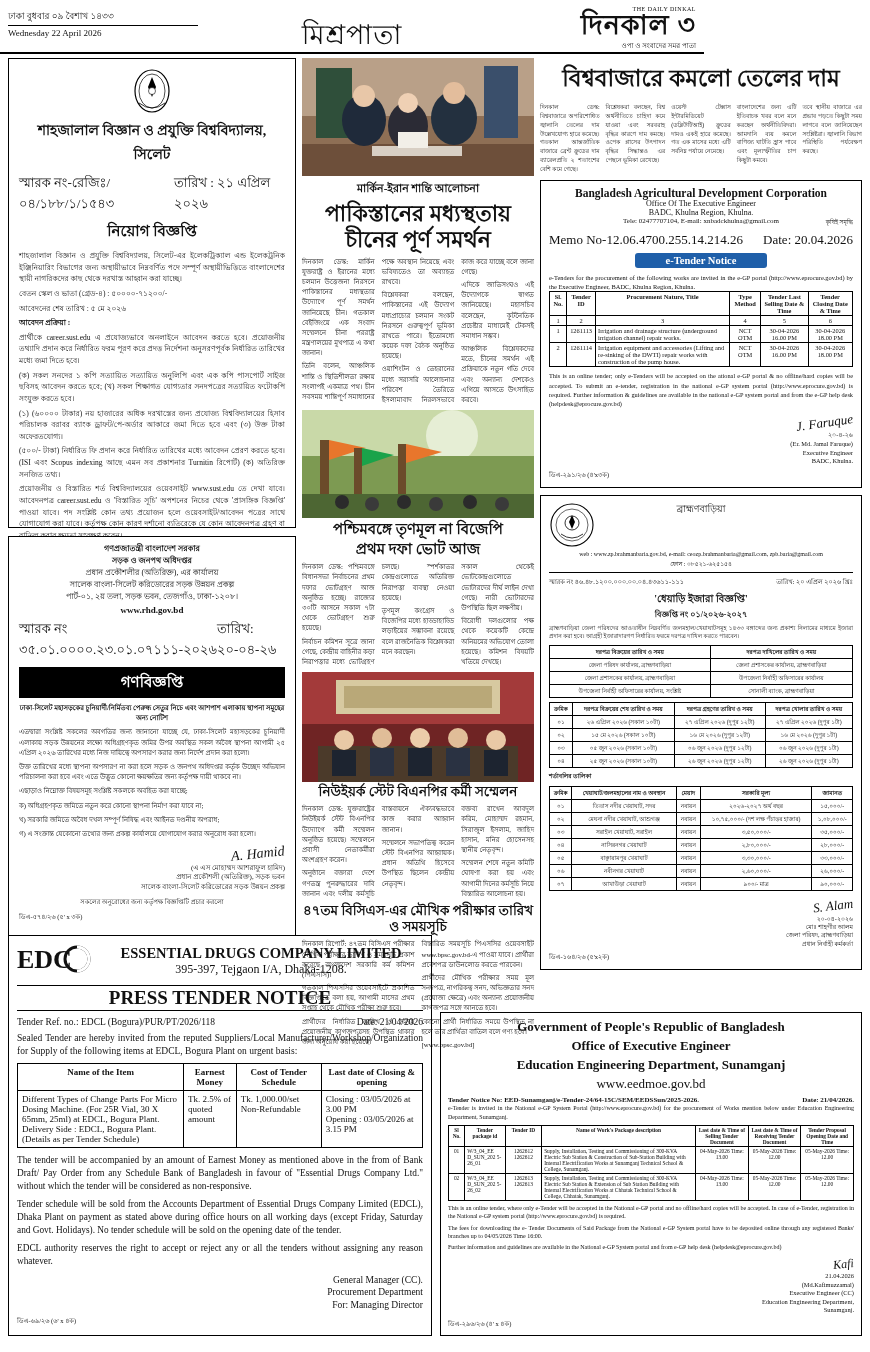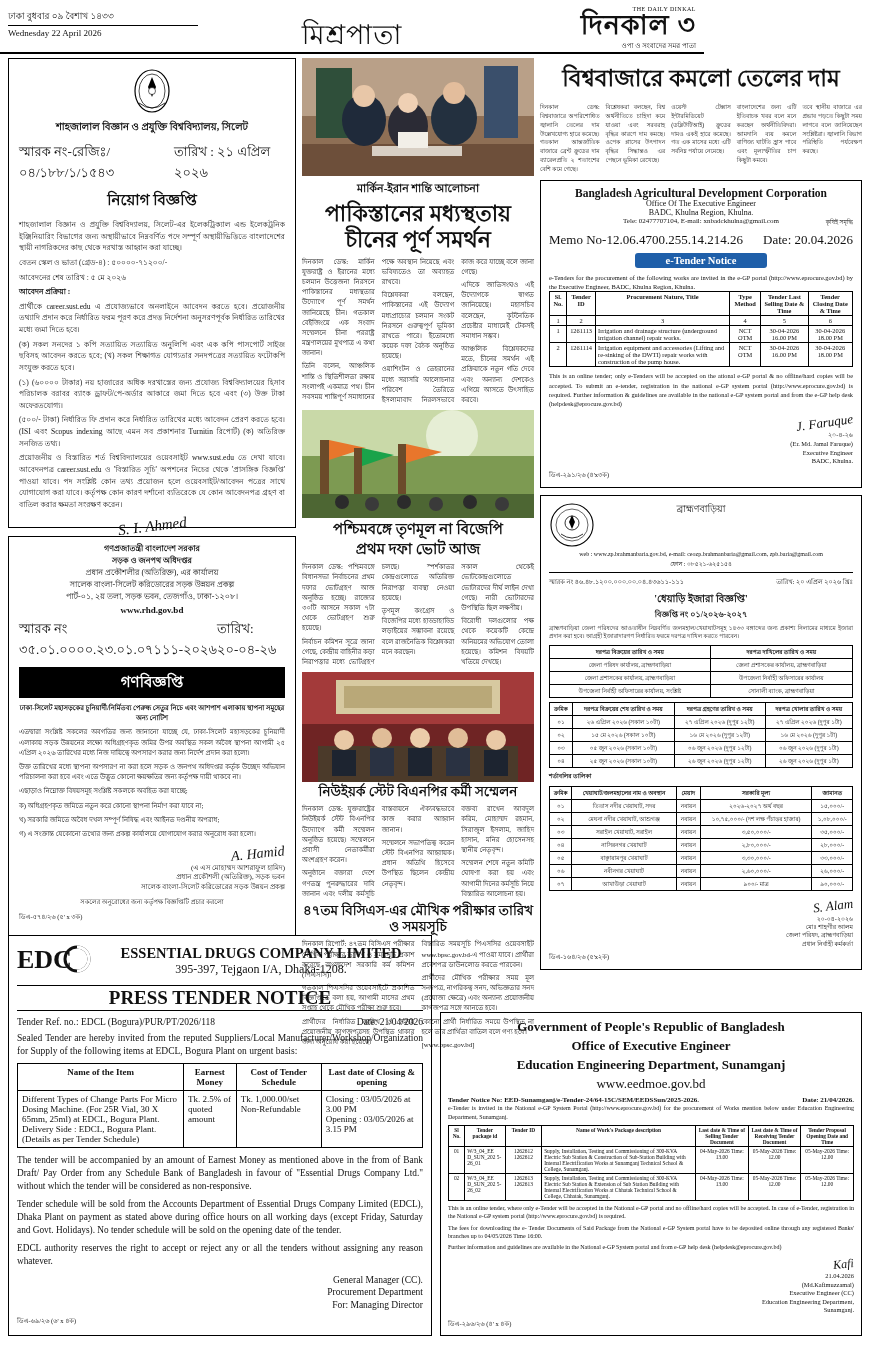--- a/index.html
+++ b/index.html
@@ -36,21 +36,21 @@
   .box { border:1px solid #000; background:#fff; }
 
   
   .bn { font-size:7.5px; line-height:1.55; text-align:justify; }
   .bn p { margin:0 0 3px 0; }
 
   
   #ad-sust { padding:8px 10px 6px; height:470px; position:relative; }
   .crest { width:42px; height:48px; margin:0 auto 4px; position:relative; }
   .crest svg { display:block; }
-  .org-title { text-align:center; font-size:10px; font-weight:bold; margin-bottom:6px; }
+  .org-title { text-align:center; font-size:14px; font-weight:bold; margin-bottom:6px; }
   .memo-row { display:flex; justify-content:space-between; font-size:13px; margin-top:4px; }
   .notice-head { text-align:center; font-size:15px; font-weight:bold; margin:4px 0 6px; }
   .sig-wrap { margin-top:8px; text-align:center; font-size:7.5px; }
   .sig-scribble { font-family:"Liberation Serif", serif; font-style:italic; font-size:15px; transform:rotate(-7deg); display:inline-block; }
   .ad-code { font-size:6.5px; margin-top:4px; }
   .ad-code.r { text-align:right; }
 
   
   #ad-rhd { margin-top:8px; padding:6px 10px 6px; height:400px; position:relative; }
   .gov-line { text-align:center; font-size:8px; line-height:1.5; }

